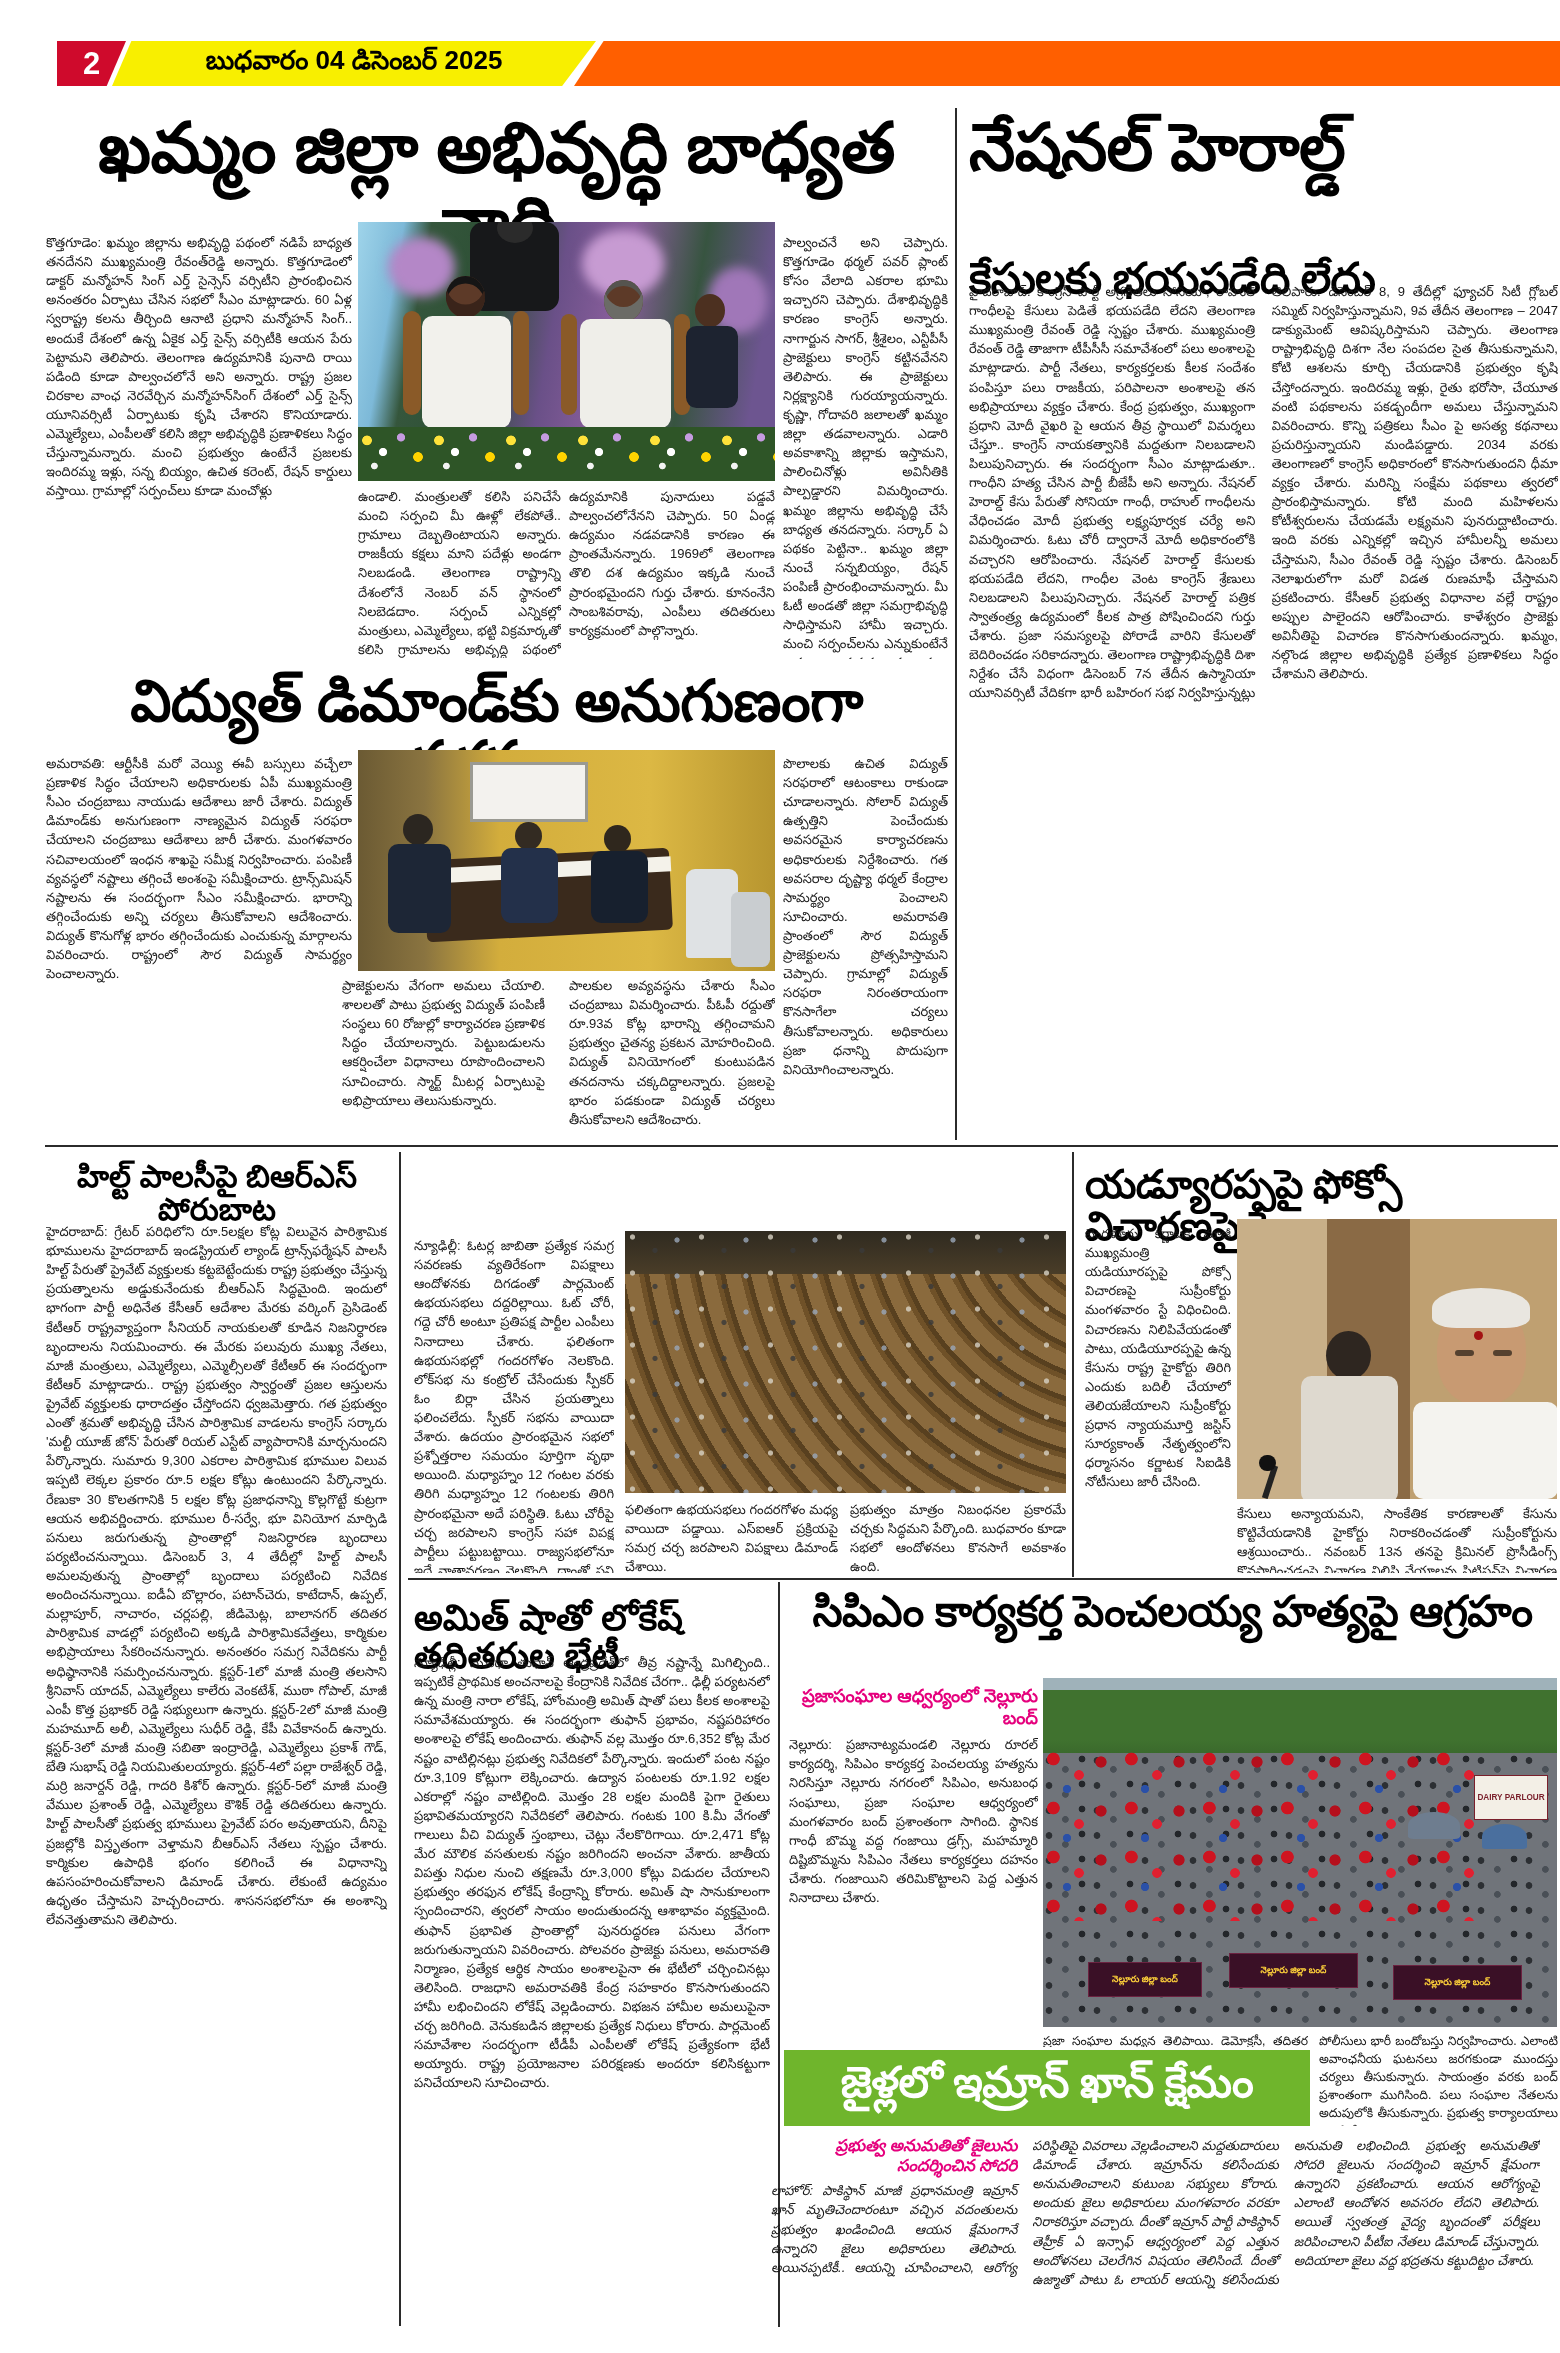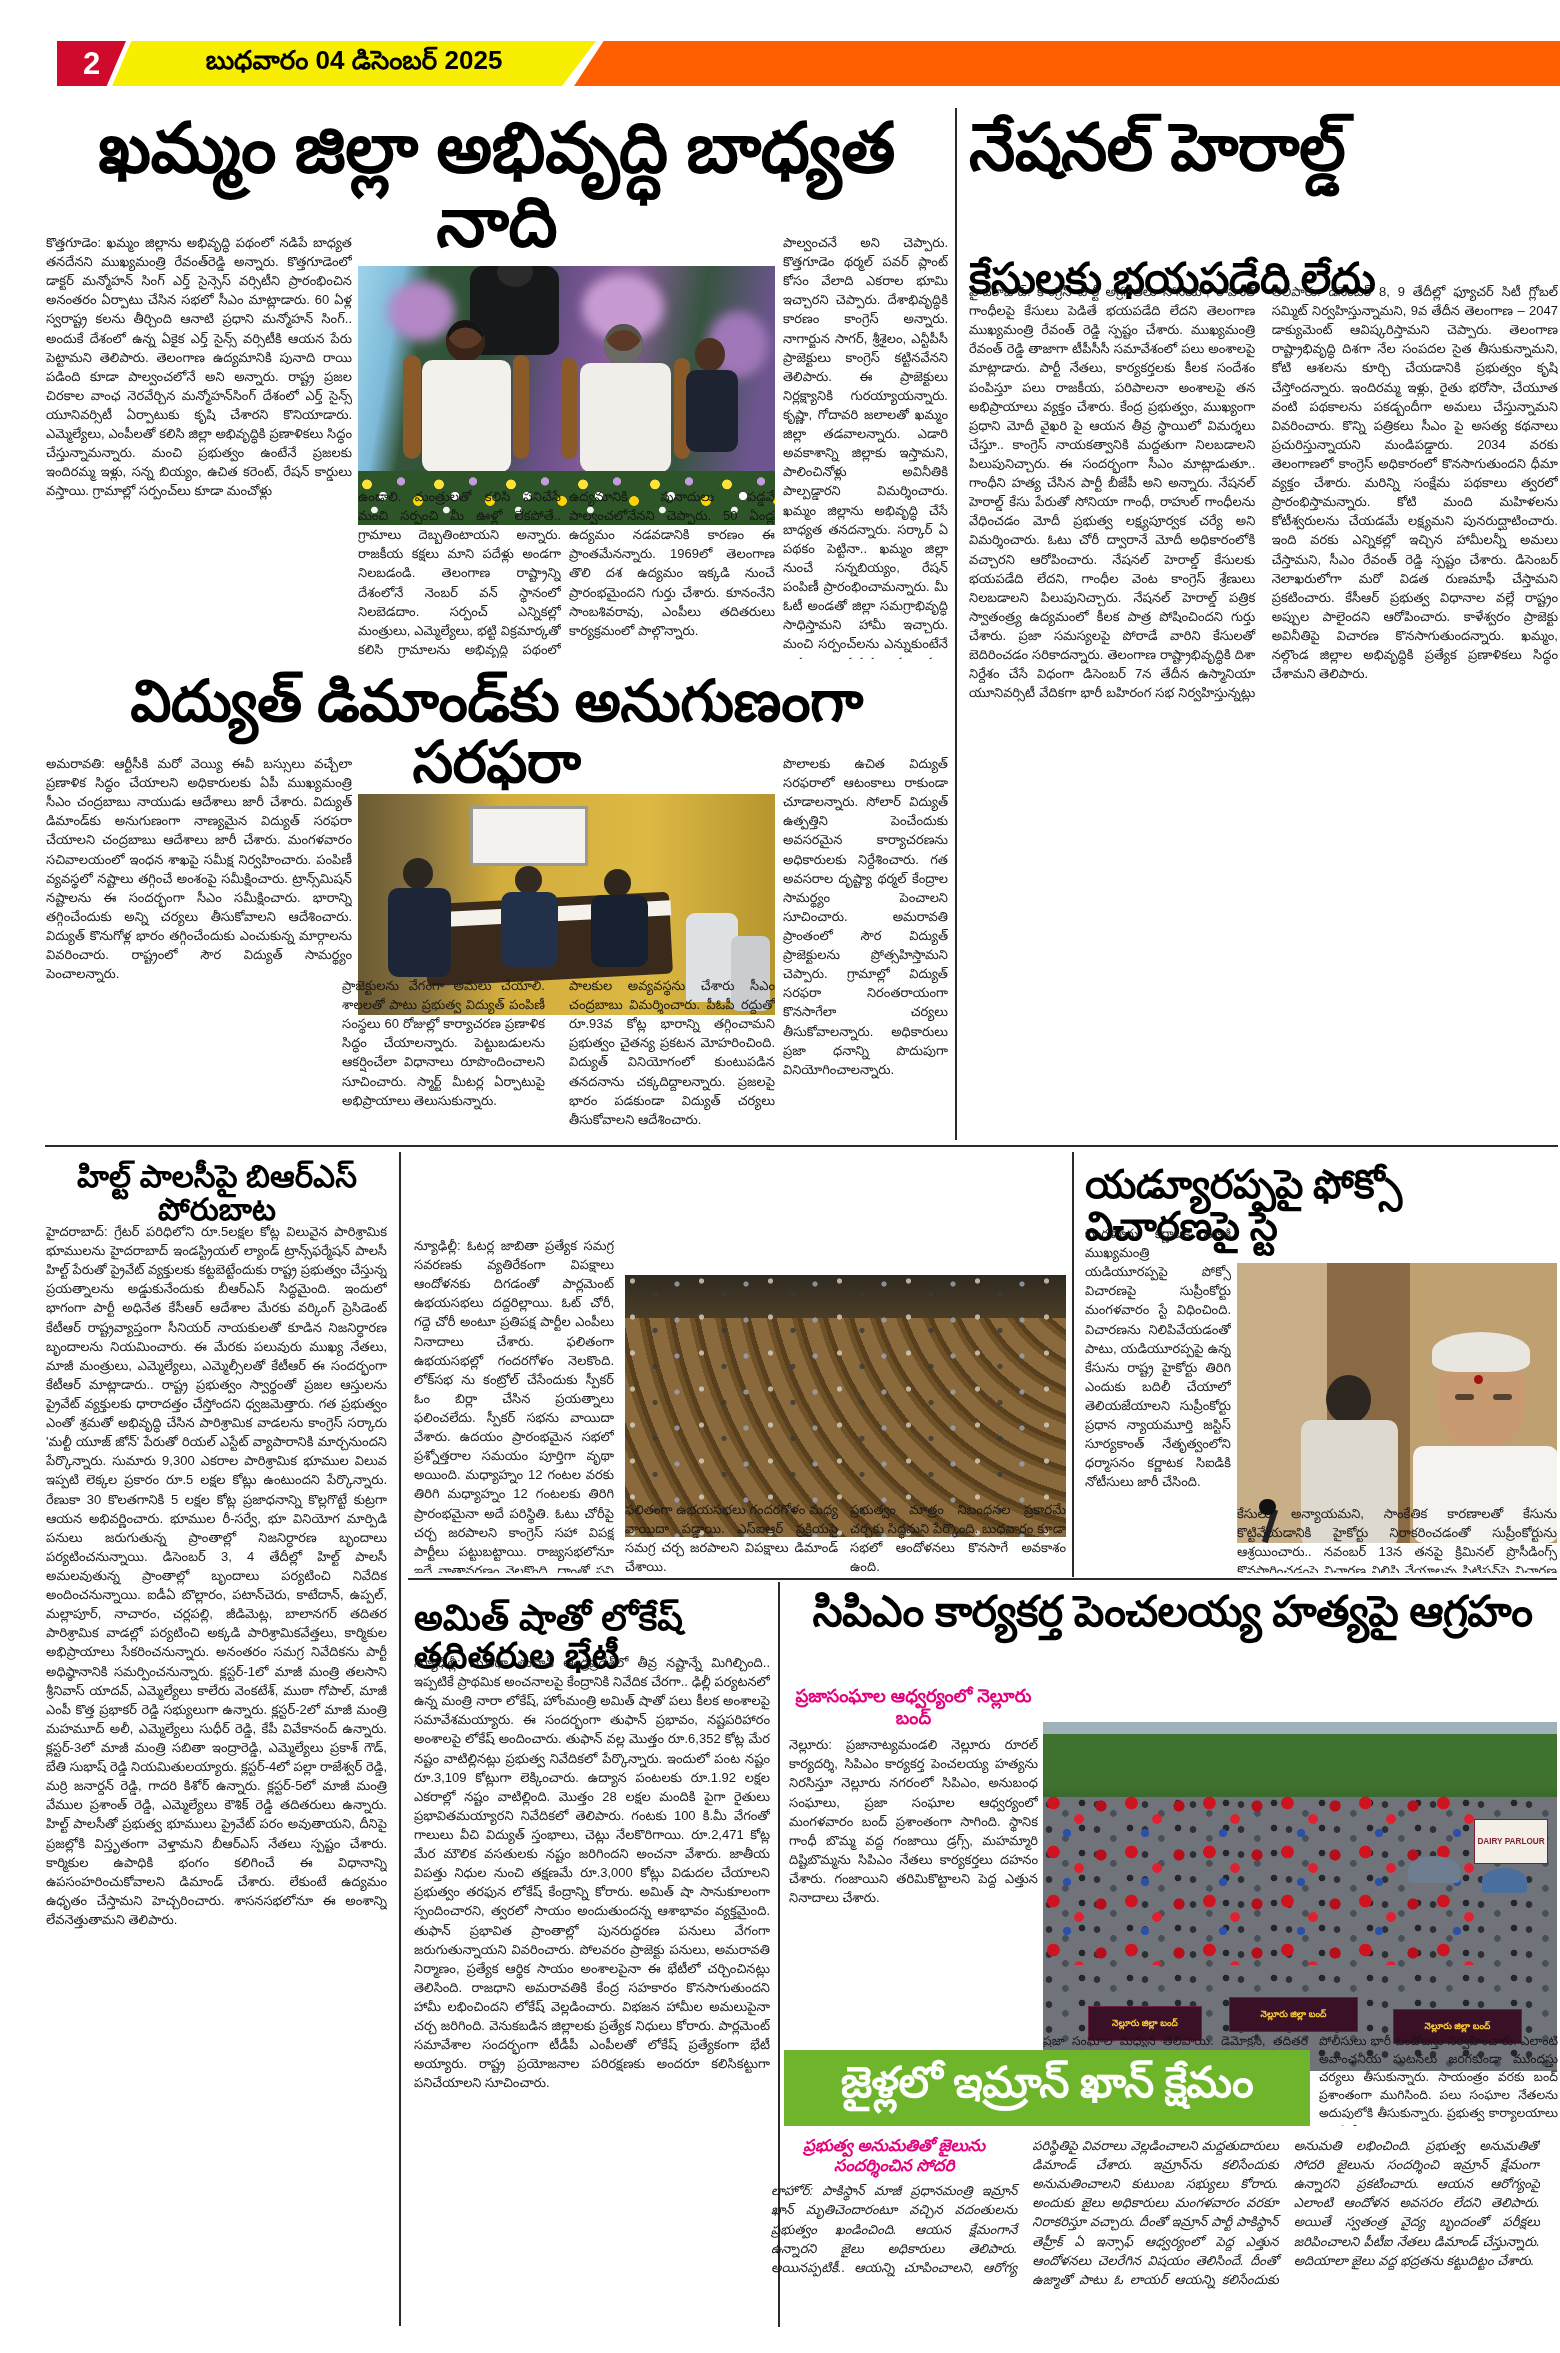--- a/index.html
+++ b/index.html
@@ -2,24 +2,24 @@
 <html style="font-size:12px"><head>
 <meta charset="utf-8">
 <style>
   html,body{margin:0;padding:0;background:#e8e8e8;}
   #page{position:relative;width:1561px;height:2354px;background:#fff;margin:0 auto;
         font-family:"Liberation Sans","DejaVu Sans",sans-serif;color:#111;
         outline:0.7px solid #c9c9c9;overflow:hidden;}
   .hl{position:absolute;font-weight:800;color:#000;line-height:1.05;letter-spacing:-0.7px;}
   .hl.center{text-align:center;}
   .col{position:absolute;overflow:hidden;text-align:justify;font-size:13px;line-height:1.47;color:#161616;word-break:break-word;}
-  .subhead{font-weight:800;color:#e5007d;font-size:18px;line-height:1.2;margin-bottom:6px;text-align:center;}
+  .subhead{font-weight:800;color:#e5007d;font-size:18px;line-height:1.2;margin-bottom:6px;text-align:right;}
   .vr{position:absolute;width:1.5px;background:#2b2b2b;}
   .hrule{position:absolute;height:1.5px;background:#2b2b2b;}
-  .photo{position:absolute;overflow:hidden;background:#888;margin-top:44px;}
+  .photo{position:absolute;overflow:hidden;background:#888;}
   .abs{position:absolute;}
   
   #mast-red{position:absolute;display:flex;align-items:center;justify-content:center;
             color:#fff;font-weight:800;font-size:31px;
             clip-path:polygon(0 0,100% 0,72% 100%,0 100%);}
   #mast-yellow{position:absolute;display:flex;align-items:center;justify-content:center;
             font-weight:800;font-size:26px;color:#000;
             clip-path:polygon(4% 0,100% 0,93% 100%,0 100%);}
   #mast-orange{position:absolute;clip-path:polygon(3% 0,100% 0,100% 100%,0 100%);}
   

